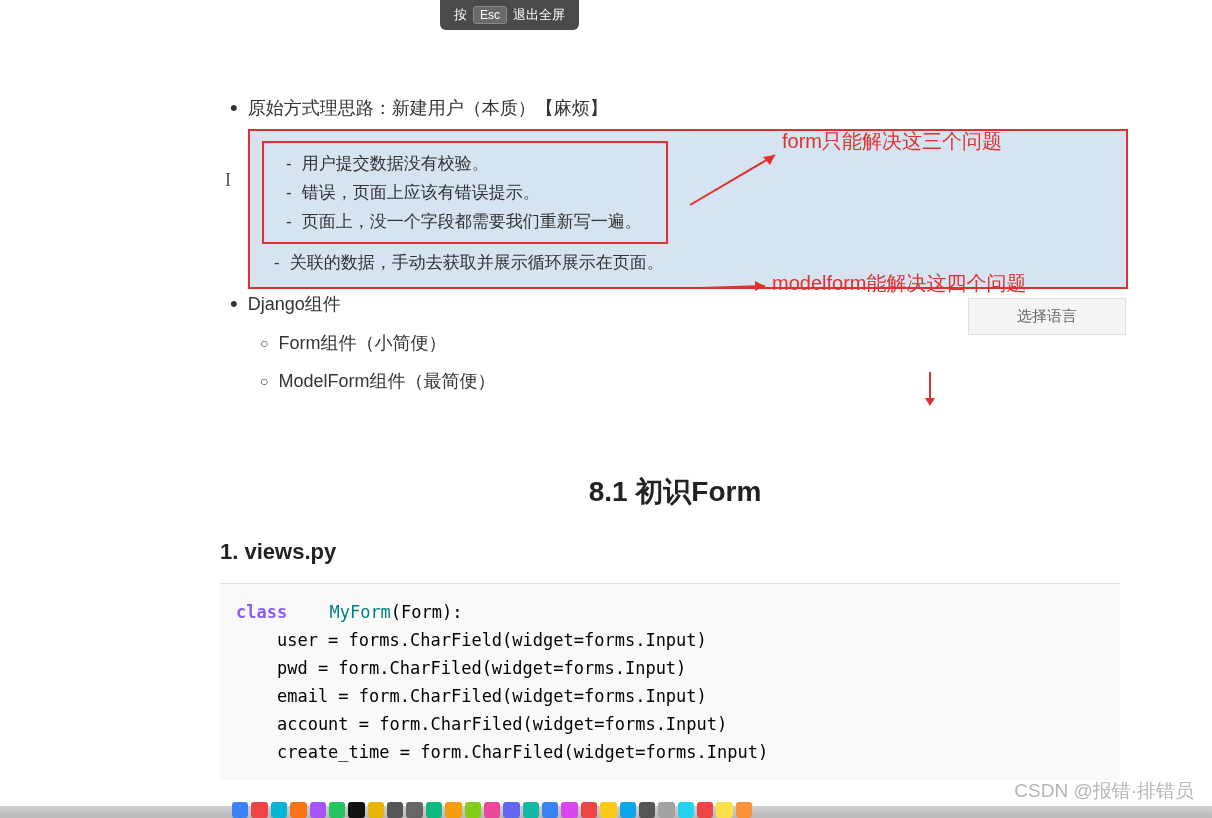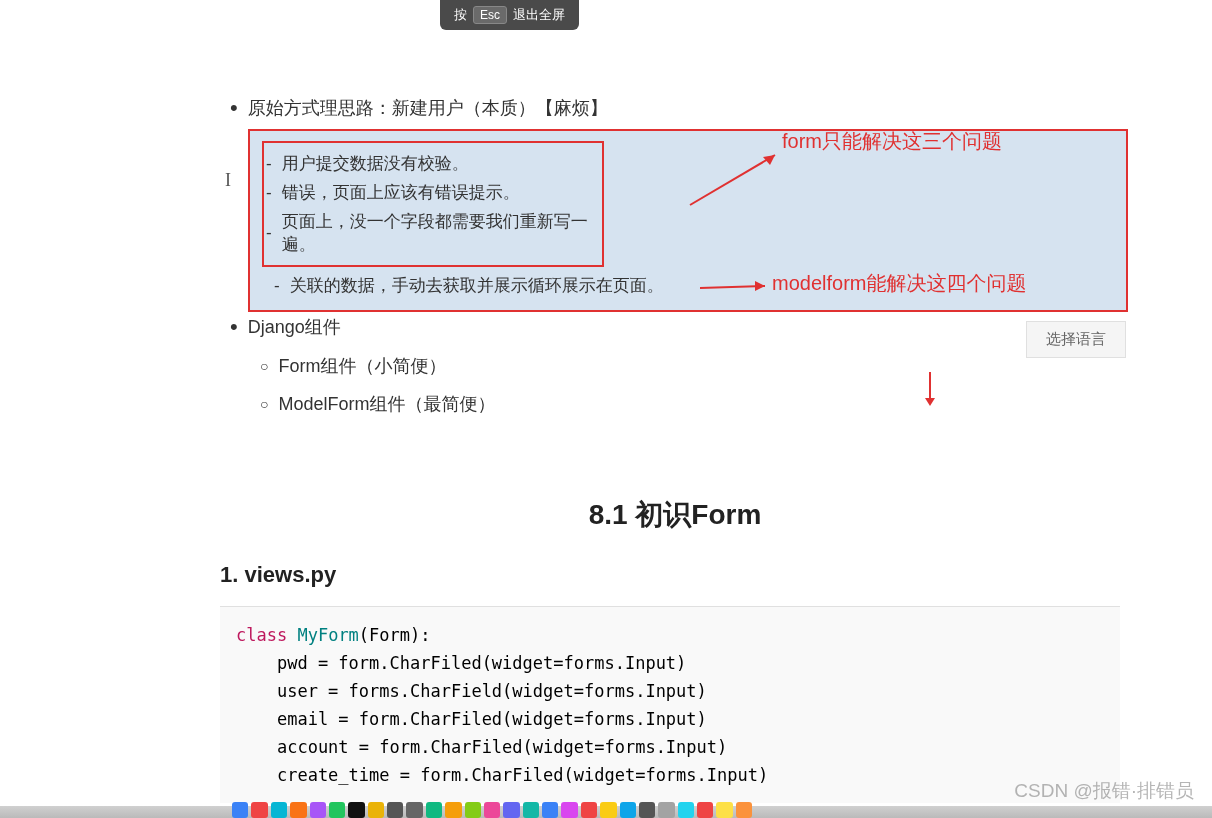--- a/index.html
+++ b/index.html
@@ -40,53 +40,53 @@
   background: #d6e3f0;
   border: 2px solid #e03131;
   margin-left: 28px;
   margin-top: 8px;
   padding: 10px 12px 10px 12px;
   width: 880px;
   position: relative;
 }
 .inner-box {
   border: 2px solid #e03131;
-  padding: 6px 2px;
-  width: 342px;
+  padding: 6px 22px;
+  width: 406px;
   background: #d6e3f0;
 }
 .code-line { font-size: 17px; color: #333; padding: 3px 0; display: flex; align-items: center; }
 .code-line::before { content: "-"; color: #333; margin-right: 10px; font-weight: normal; }
 .outside-line { margin-left: 12px; margin-top: 4px; }
 .lang-select {
   position: absolute;
   right: 0;
   bottom: -48px;
   background: #f5f5f5;
   border: 1px solid #e0e0e0;
-  padding: 8px 19px;
+  padding: 8px 48px;
   font-size: 15px;
   color: #666;
 }
 .component-list { margin-top: 2px; }
 .sub-bullet { display: flex; align-items: center; gap: 10px; font-size: 18px; color: #333; margin-left: 40px; margin-top: 14px; }
 .sub-bullet::before { content: "○"; font-size: 14px; }
 .h2 { font-size: 28px; font-weight: bold; color: #222; margin-top: 80px; text-align: center; }
 .h3 { font-size: 22px; font-weight: bold; color: #222; margin-top: 28px; margin-bottom: 18px; }
 .code-python {
   background: #f9f9f9;
   border-top: 1px solid #e0e0e0;
   padding: 14px 16px;
   font-family: "Consolas", "Monaco", monospace;
   font-size: 17px;
   line-height: 1.65;
   width: 900px;
 }
-.kw { color: #be185d; font-weight: normal; }
-.cls { color: #008080; }
+.kw { color: #8b5cf6; font-weight: bold; }
+.cls { color: #008080; margin-left: 32px; }
 .annotation { position: absolute; color: #e03131; font-size: 20px; }
 .ann1 { top: 128px; left: 782px; }
 .ann2 { top: 270px; left: 772px; }
 .arrow-svg { position: absolute; pointer-events: none; }
 .down-arrow { position: absolute; top: 370px; left: 920px; }
 .watermark { position: absolute; bottom: 14px; right: 18px; color: rgba(120,120,120,0.55); font-size: 19px; }
 .dock {
   position: absolute;
   bottom: 0;
   left: 232px;
@@ -142,22 +142,22 @@
     <div class="sub-bullet">
         <span>ModelForm组件（最简便）</span>
       </div>
   </div>
 
   <div class="h2">8.1 初识Form</div>
   <div class="h3">1. views.py</div>
 
   <div class="code-python">
     <div><span class="kw">class</span> <span class="cls">MyForm</span><span>(Form):</span></div>
+    <div style="white-space:pre">    user = forms.CharField(widget=forms.Input)</div>
     <div style="white-space:pre">    pwd = form.CharFiled(widget=forms.Input)</div>
-    <div style="white-space:pre">    user = forms.CharField(widget=forms.Input)</div>
     <div style="white-space:pre">    email = form.CharFiled(widget=forms.Input)</div>
     <div style="white-space:pre">    account = form.CharFiled(widget=forms.Input)</div>
     <div style="white-space:pre">    create_time = form.CharFiled(widget=forms.Input)</div>
   </div>
 </div>
 
 <span class="cursor-mark">I</span>
 
 <div class="annotation ann1">form只能解决这三个问题</div>
 <div class="annotation ann2">modelform能解决这四个问题</div>

